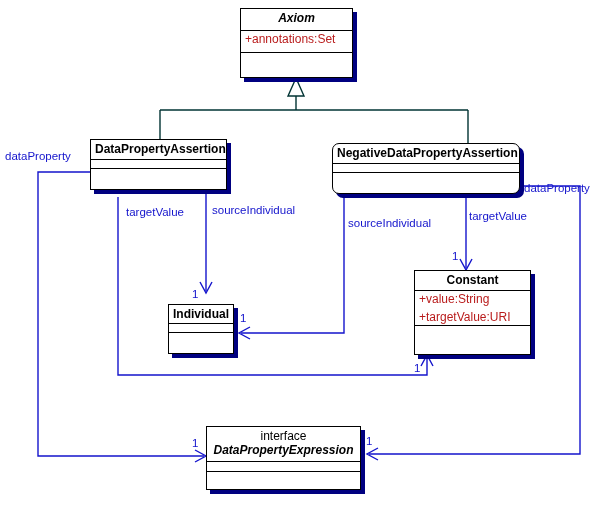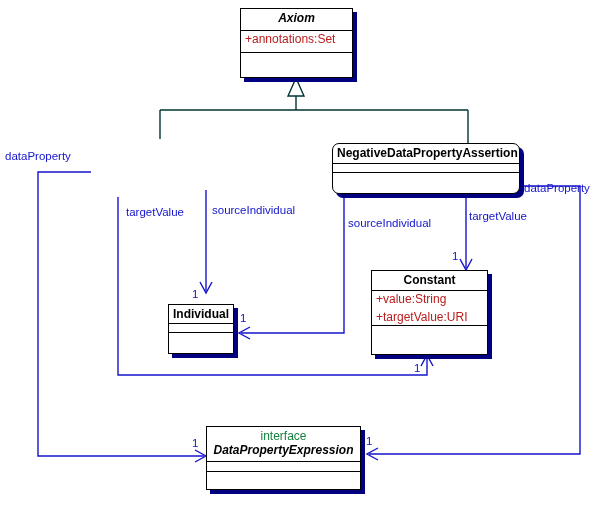--- a/index.html
+++ b/index.html
@@ -59,21 +59,21 @@
     text-align: center;
   }
   .cls-name.left {
     text-align: left;
   }
   .stereo {
     font-size: 12px;
     font-weight: normal;
     font-style: normal;
     text-align: center;
-    color: #15803d;
+    color: #000000;
     line-height: 14px;
     padding: 2px 4px 0 4px;
   }
   .attr {
     font-size: 12px;
     color: #b91c1c;
     padding: 1px 4px 2px 4px;
     line-height: 15px;
     white-space: nowrap;
   }
@@ -155,30 +155,37 @@
   <div class="uml-class" style="left:240px; top:8px; width:113px; height:70px;">
     <div class="uml-compartment" style="height:22px;">
       <div class="cls-name italic center">Axiom</div>
     </div>
     <div class="uml-compartment" style="height:22px;">
       <div class="attr">+annotations:Set</div>
     </div>
     <div class="uml-compartment last empty-comp"></div>
   </div>
 
+  <div class="uml-class" style="left:90px; top:139px; width:137px; height:51px;">
+    <div class="uml-compartment" style="height:20px;">
+      <div class="cls-name left">DataPropertyAssertion</div>
+    </div>
+    <div class="uml-compartment" style="height:9px;"></div>
+    <div class="uml-compartment last empty-comp"></div>
+  </div>
 
   <div class="uml-class" style="left:332px; top:143px; width:188px; height:51px;border-radius:7px;">
     <div class="uml-compartment" style="height:20px;">
       <div class="cls-name left">NegativeDataPropertyAssertion</div>
     </div>
     <div class="uml-compartment" style="height:9px;"></div>
     <div class="uml-compartment last empty-comp"></div>
   </div>
 
-  <div class="uml-class" style="left:371px; top:270px; width:117px; height:85px;">
+  <div class="uml-class" style="left:414px; top:270px; width:117px; height:85px;">
     <div class="uml-compartment" style="height:20px;">
       <div class="cls-name center">Constant</div>
     </div>
     <div class="uml-compartment" style="height:35px;">
       <div class="attr">+value:String</div>
       <div class="attr">+targetValue:URI</div>
     </div>
     <div class="uml-compartment last empty-comp"></div>
   </div>
 

